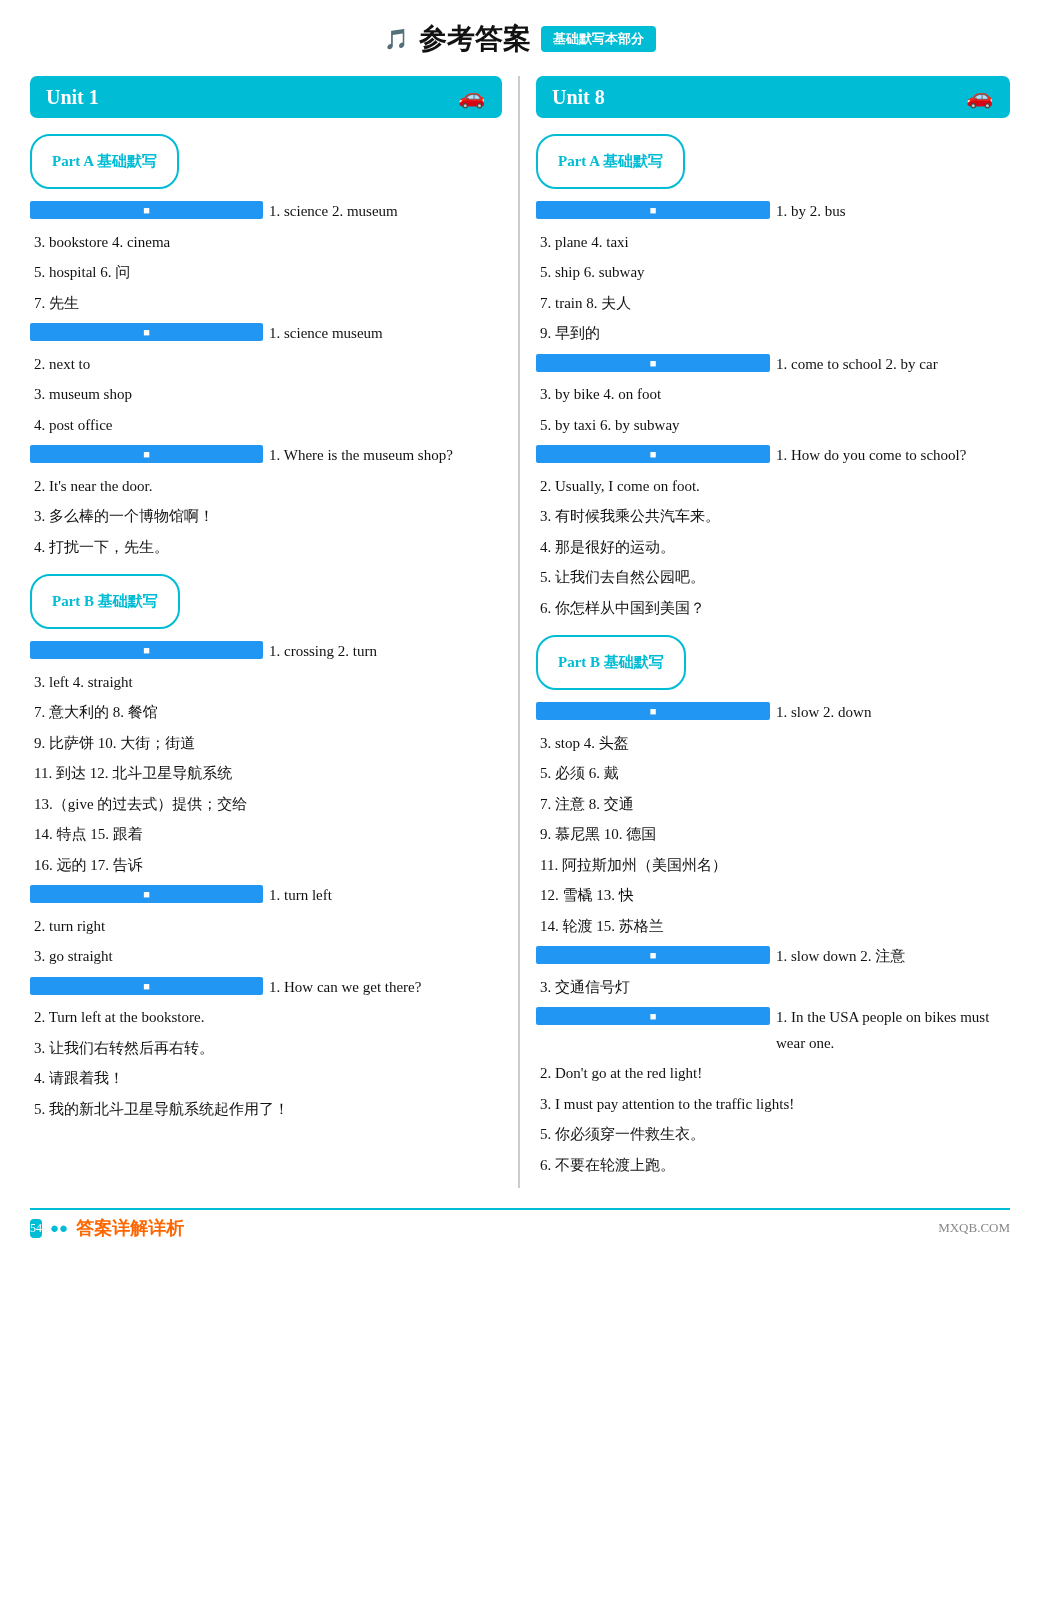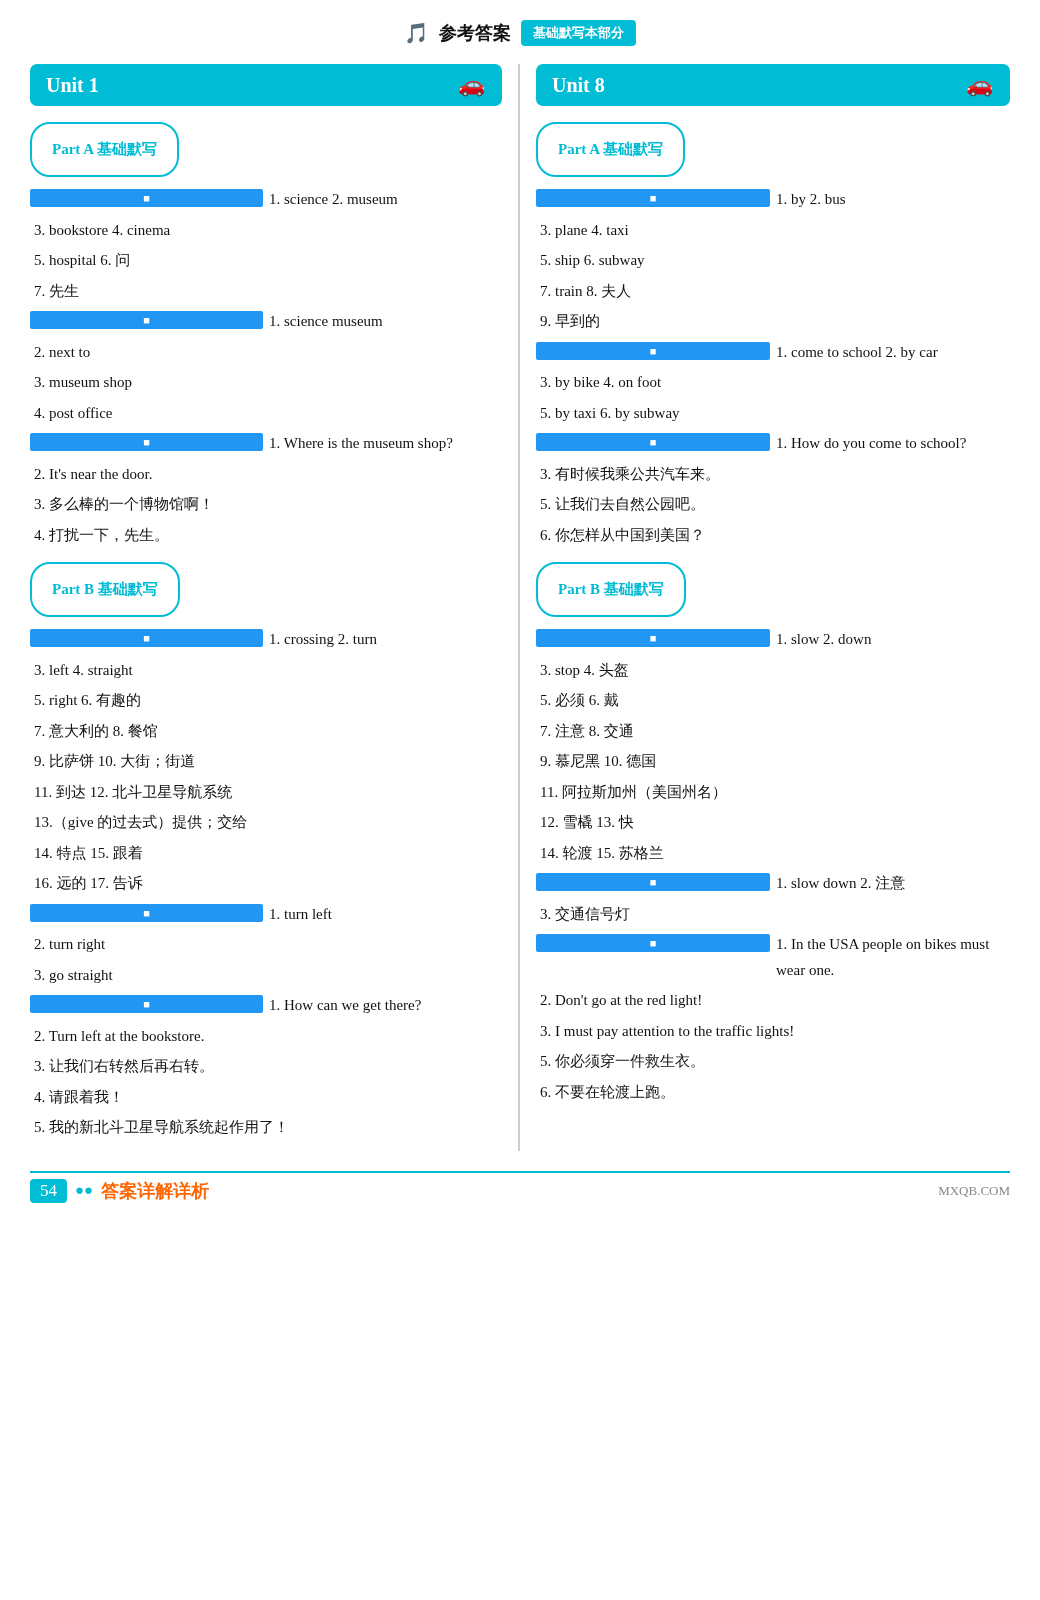--- a/index.html
+++ b/index.html
@@ -23,21 +23,21 @@
       display: flex;
       align-items: center;
       justify-content: center;
       gap: 10px;
     }
     .header-icon {
       color: #555;
       font-size: 20px;
     }
     .header-main-title {
-      font-size: 18px;
+      font-size: 28px;
       font-weight: bold;
       color: #111;
     }
     .header-sub-badge {
       background: #00bcd4;
       color: #fff;
       font-size: 13px;
       padding: 4px 12px;
       border-radius: 4px;
       font-weight: bold;
@@ -127,24 +127,24 @@
     
     .page-footer {
       display: flex;
       align-items: center;
       gap: 8px;
       margin-top: 20px;
       border-top: 2px solid #00bcd4;
       padding-top: 6px;
     }
     .footer-num {
-      font-size: 17px;
+      font-size: 12px;
       color: #fff;
       background: #00bcd4;
-      padding: 2px 10px;
+      padding: 2px 0;
       border-radius: 4px;
     }
     .footer-text {
       color: #ff6600;
       font-size: 18px;
       font-weight: bold;
     }
     .footer-logo {
       margin-left: auto;
       font-size: 13px;
@@ -199,21 +199,20 @@
       </div>
 
       <div class="section-block">
         <div class="part-label">Part B 基础默写</div>
         <div id="unit1-partB-lines">
             <div class="answer-line">
               <span class="sq-icon">■</span>
               <span>1. crossing   2. turn</span>
             </div>
             <div class="plain-line">3. left   4. straight</div>
-            <div class="plain-line">5. right   6. 有趣的</div>
             <div class="plain-line">7. 意大利的   8. 餐馆</div>
             <div class="plain-line">9. 比萨饼   10. 大街；街道</div>
             <div class="plain-line">11. 到达   12. 北斗卫星导航系统</div>
             <div class="plain-line">13.（give 的过去式）提供；交给</div>
             <div class="plain-line">14. 特点   15. 跟着</div>
             <div class="plain-line">16. 远的   17. 告诉</div>
             <div class="answer-line">
               <span class="sq-icon">■</span>
               <span>1. turn left</span>
             </div>
@@ -253,21 +252,23 @@
             <div class="answer-line">
               <span class="sq-icon">■</span>
               <span>1. come to school   2. by car</span>
             </div>
             <div class="plain-line">3. by bike   4. on foot</div>
             <div class="plain-line">5. by taxi   6. by subway</div>
             <div class="answer-line">
               <span class="sq-icon">■</span>
               <span>1. How do you come to school?</span>
             </div>
+            <div class="plain-line">2. Usually, I come on foot.</div>
             <div class="plain-line">3. 有时候我乘公共汽车来。</div>
+            <div class="plain-line">4. 那是很好的运动。</div>
             <div class="plain-line">5. 让我们去自然公园吧。</div>
             <div class="plain-line">6. 你怎样从中国到美国？</div>
           </div>
       </div>
 
       <div class="section-block">
         <div class="part-label">Part B 基础默写</div>
         <div id="unit2-partB-lines">
             <div class="answer-line">
               <span class="sq-icon">■</span>

